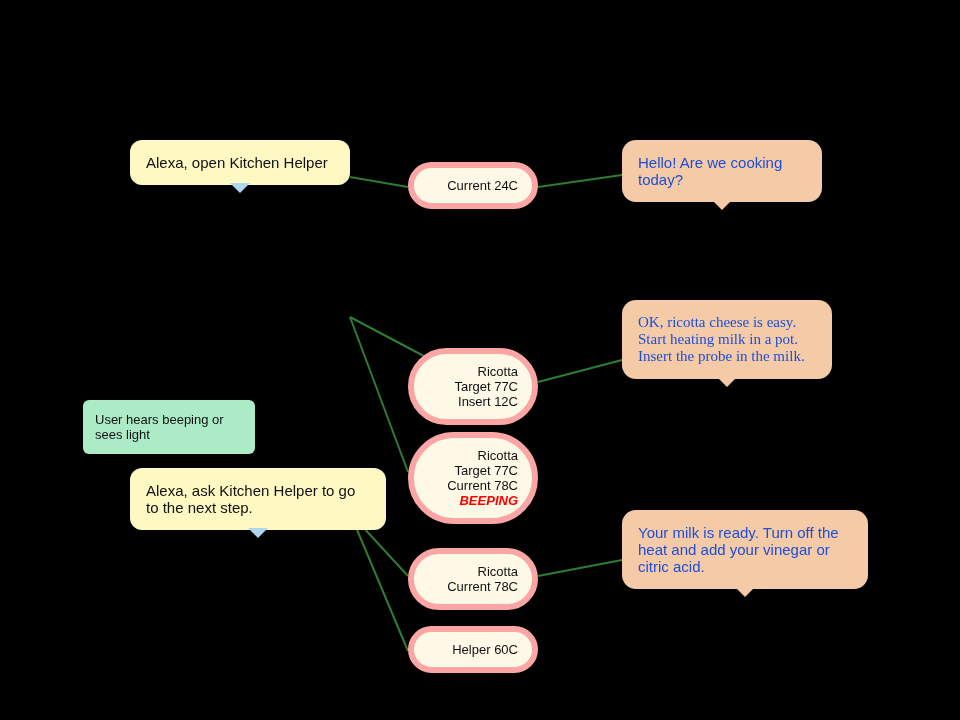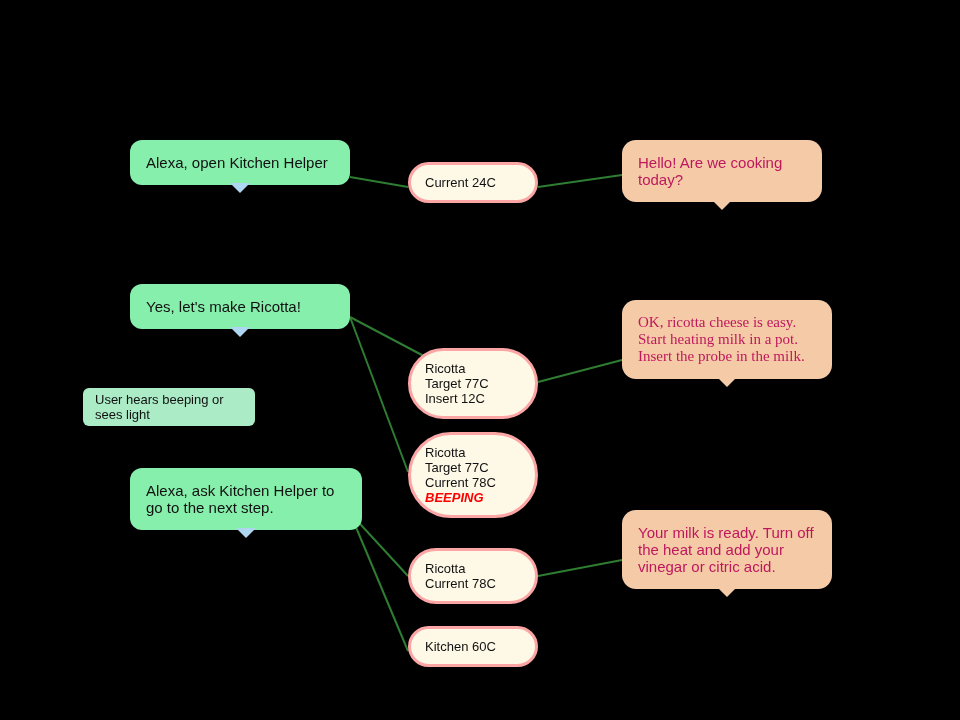--- a/index.html
+++ b/index.html
@@ -23,21 +23,21 @@
       top: 0; left: 0;
       width: 960px;
       height: 720px;
       pointer-events: none;
       z-index: 0;
     }
 
     
     .bubble-user {
       position: absolute;
-      background: #86efac;
+      background: #fef9c3;
       border-radius: 12px;
       padding: 14px 16px;
       font-size: 15px;
       color: #111;
       z-index: 1;
     }
     .bubble-user::after {
       content: '';
       position: absolute;
       bottom: -18px;
@@ -47,58 +47,59 @@
       border-top: 10px solid #aed6f1;
     }
 
     
     .bubble-alexa {
       position: absolute;
       background: #f5cba7;
       border-radius: 14px;
       padding: 14px 16px;
       font-size: 15px;
-      color: #be185d;
+      color: #1d4ed8;
       z-index: 1;
     }
     .bubble-alexa::after {
       content: '';
       position: absolute;
       bottom: -18px;
       left: 50%;
       transform: translateX(-50%);
       border: 10px solid transparent;
       border-top: 10px solid #f5cba7;
     }
 
     
     .sensor-pill {
       position: absolute;
       background: #fef9e7;
       border-radius: 50px;
       padding: 10px 14px;
       font-size: 13px;
       color: #111;
-      text-align: left;
+      text-align: right;
       z-index: 1;
-      border: 3px solid #fca5a5;
+      border: 6px solid #fca5a5;
     }
 
     .sensor-pill .bold { font-weight: normal; }
     .sensor-pill .red { color: red; font-weight: bold; font-style: italic; }
 
     
     .notification-box {
       position: absolute;
       background: #abebc6;
       border-radius: 6px;
-      padding: 4px 12px;
+      padding: 12px 12px;
       font-size: 13px;
       color: #111;
       z-index: 1;
+      margin-top: 12px;
     }
   </style>
 </head>
 <body>
 
 <div class="diagram-container">
 
   <svg class="connectors">
 
     <line x1="350" y1="177" x2="408" y2="187" stroke="#2e7d32" stroke-width="2"></line>
@@ -112,37 +113,34 @@
     <line x1="350" y1="513" x2="408" y2="576" stroke="#2e7d32" stroke-width="2"></line>
     <line x1="538" y1="576" x2="622" y2="560" stroke="#2e7d32" stroke-width="2"></line>
 
     <line x1="350" y1="513" x2="408" y2="651" stroke="#2e7d32" stroke-width="2"></line>
   </svg>
 
   <div class="bubble-user" style="left:130px; top:140px; width:220px;">
     <span>Alexa, open Kitchen Helper</span>
   </div>
 
-  <div class="bubble-user" style="left:130px; top:284px; width:220px;">
-    <span>Yes, let's make Ricotta!</span>
-  </div>
 
-  <div class="bubble-user" style="left:130px; top:468px; width:232px;">
+  <div class="bubble-user" style="left:130px; top:468px; width:256px;">
     <span>Alexa, ask Kitchen Helper to go to the next step.</span>
   </div>
 
   <div class="bubble-alexa" style="left:622px; top:140px; width:200px;">
     <span>Hello! Are we cooking today?</span>
   </div>
 
   <div class="bubble-alexa" style="left:622px; top:300px; width:210px;font-family:Liberation Serif, serif;">
     <span>OK, ricotta cheese is easy. Start heating milk in a pot. Insert the probe in the milk.</span>
   </div>
 
-  <div class="bubble-alexa" style="left:622px; top:510px; width:210px;">
+  <div class="bubble-alexa" style="left:622px; top:510px; width:246px;">
     <span>Your milk is ready. Turn off the heat and add your vinegar or citric acid.</span>
   </div>
 
   <div class="sensor-pill" style="left:408px; top:162px; width:130px;">
     <span>Current 24C</span>
   </div>
 
   <div class="sensor-pill" style="left:408px; top:348px; width:130px;">
     <div class="bold">Ricotta</div>
     <div>Target 77C</div>
@@ -155,20 +153,20 @@
     <div>Current 78C</div>
     <div class="red">BEEPING</div>
   </div>
 
   <div class="sensor-pill" style="left:408px; top:548px; width:130px;">
     <div class="bold">Ricotta</div>
     <div>Current 78C</div>
   </div>
 
   <div class="sensor-pill" style="left:408px; top:626px; width:130px;">
-    <span>Kitchen 60C</span>
+    <span>Helper 60C</span>
   </div>
 
   <div class="notification-box" style="left:83px; top:388px; width:172px;">
     <span>User hears beeping or sees light</span>
   </div>
 
 </div>
 
 </body></html>

